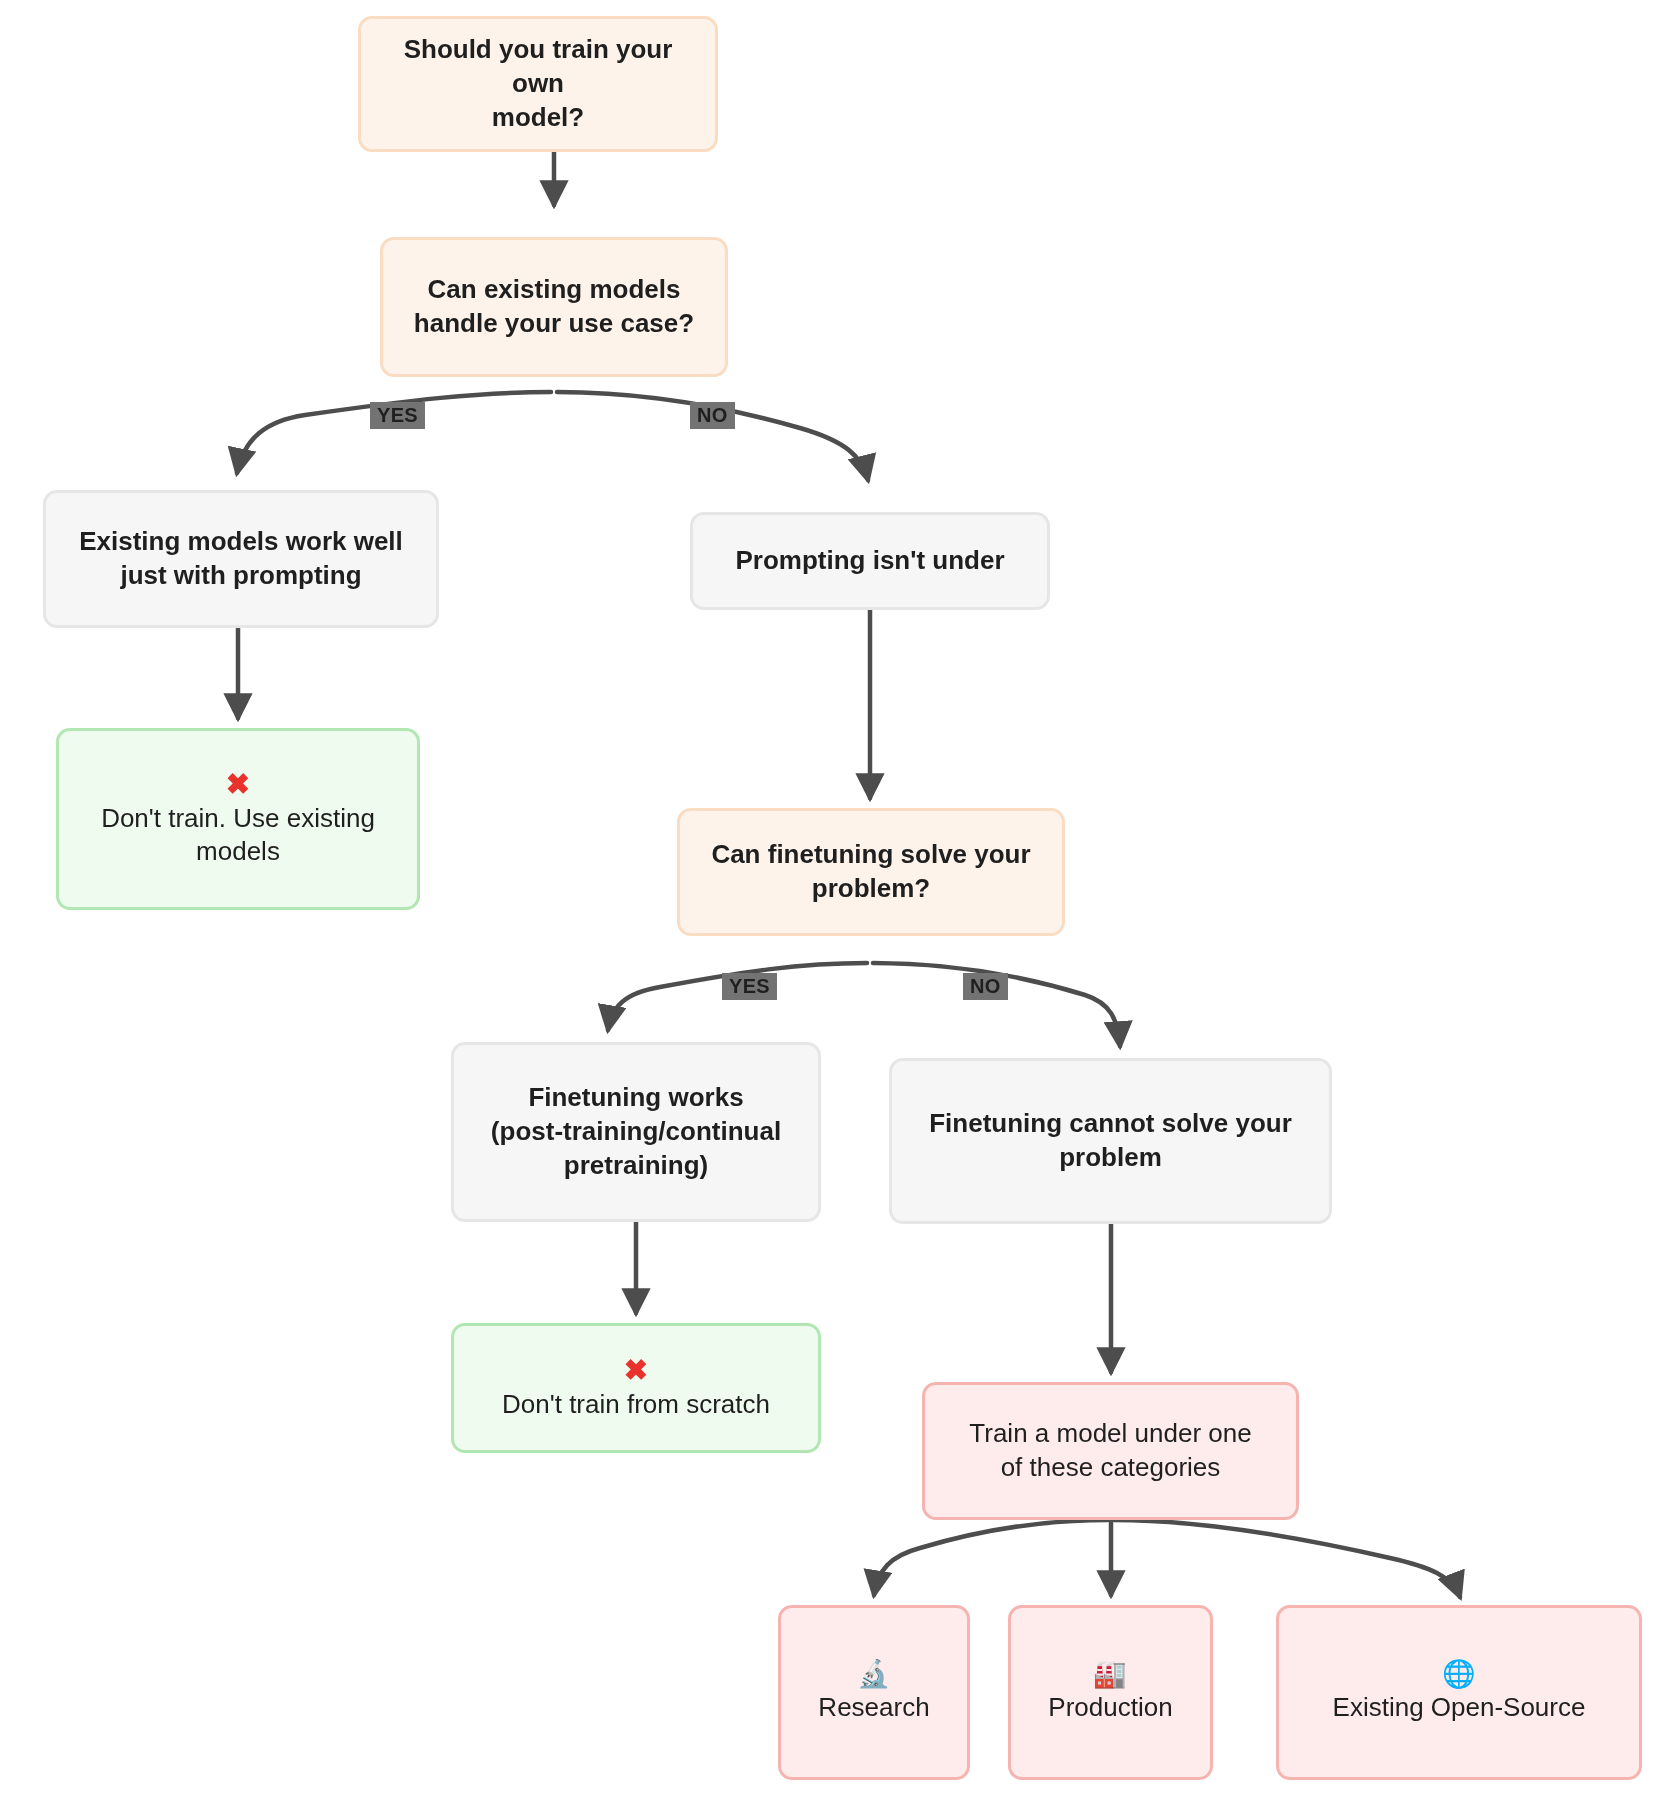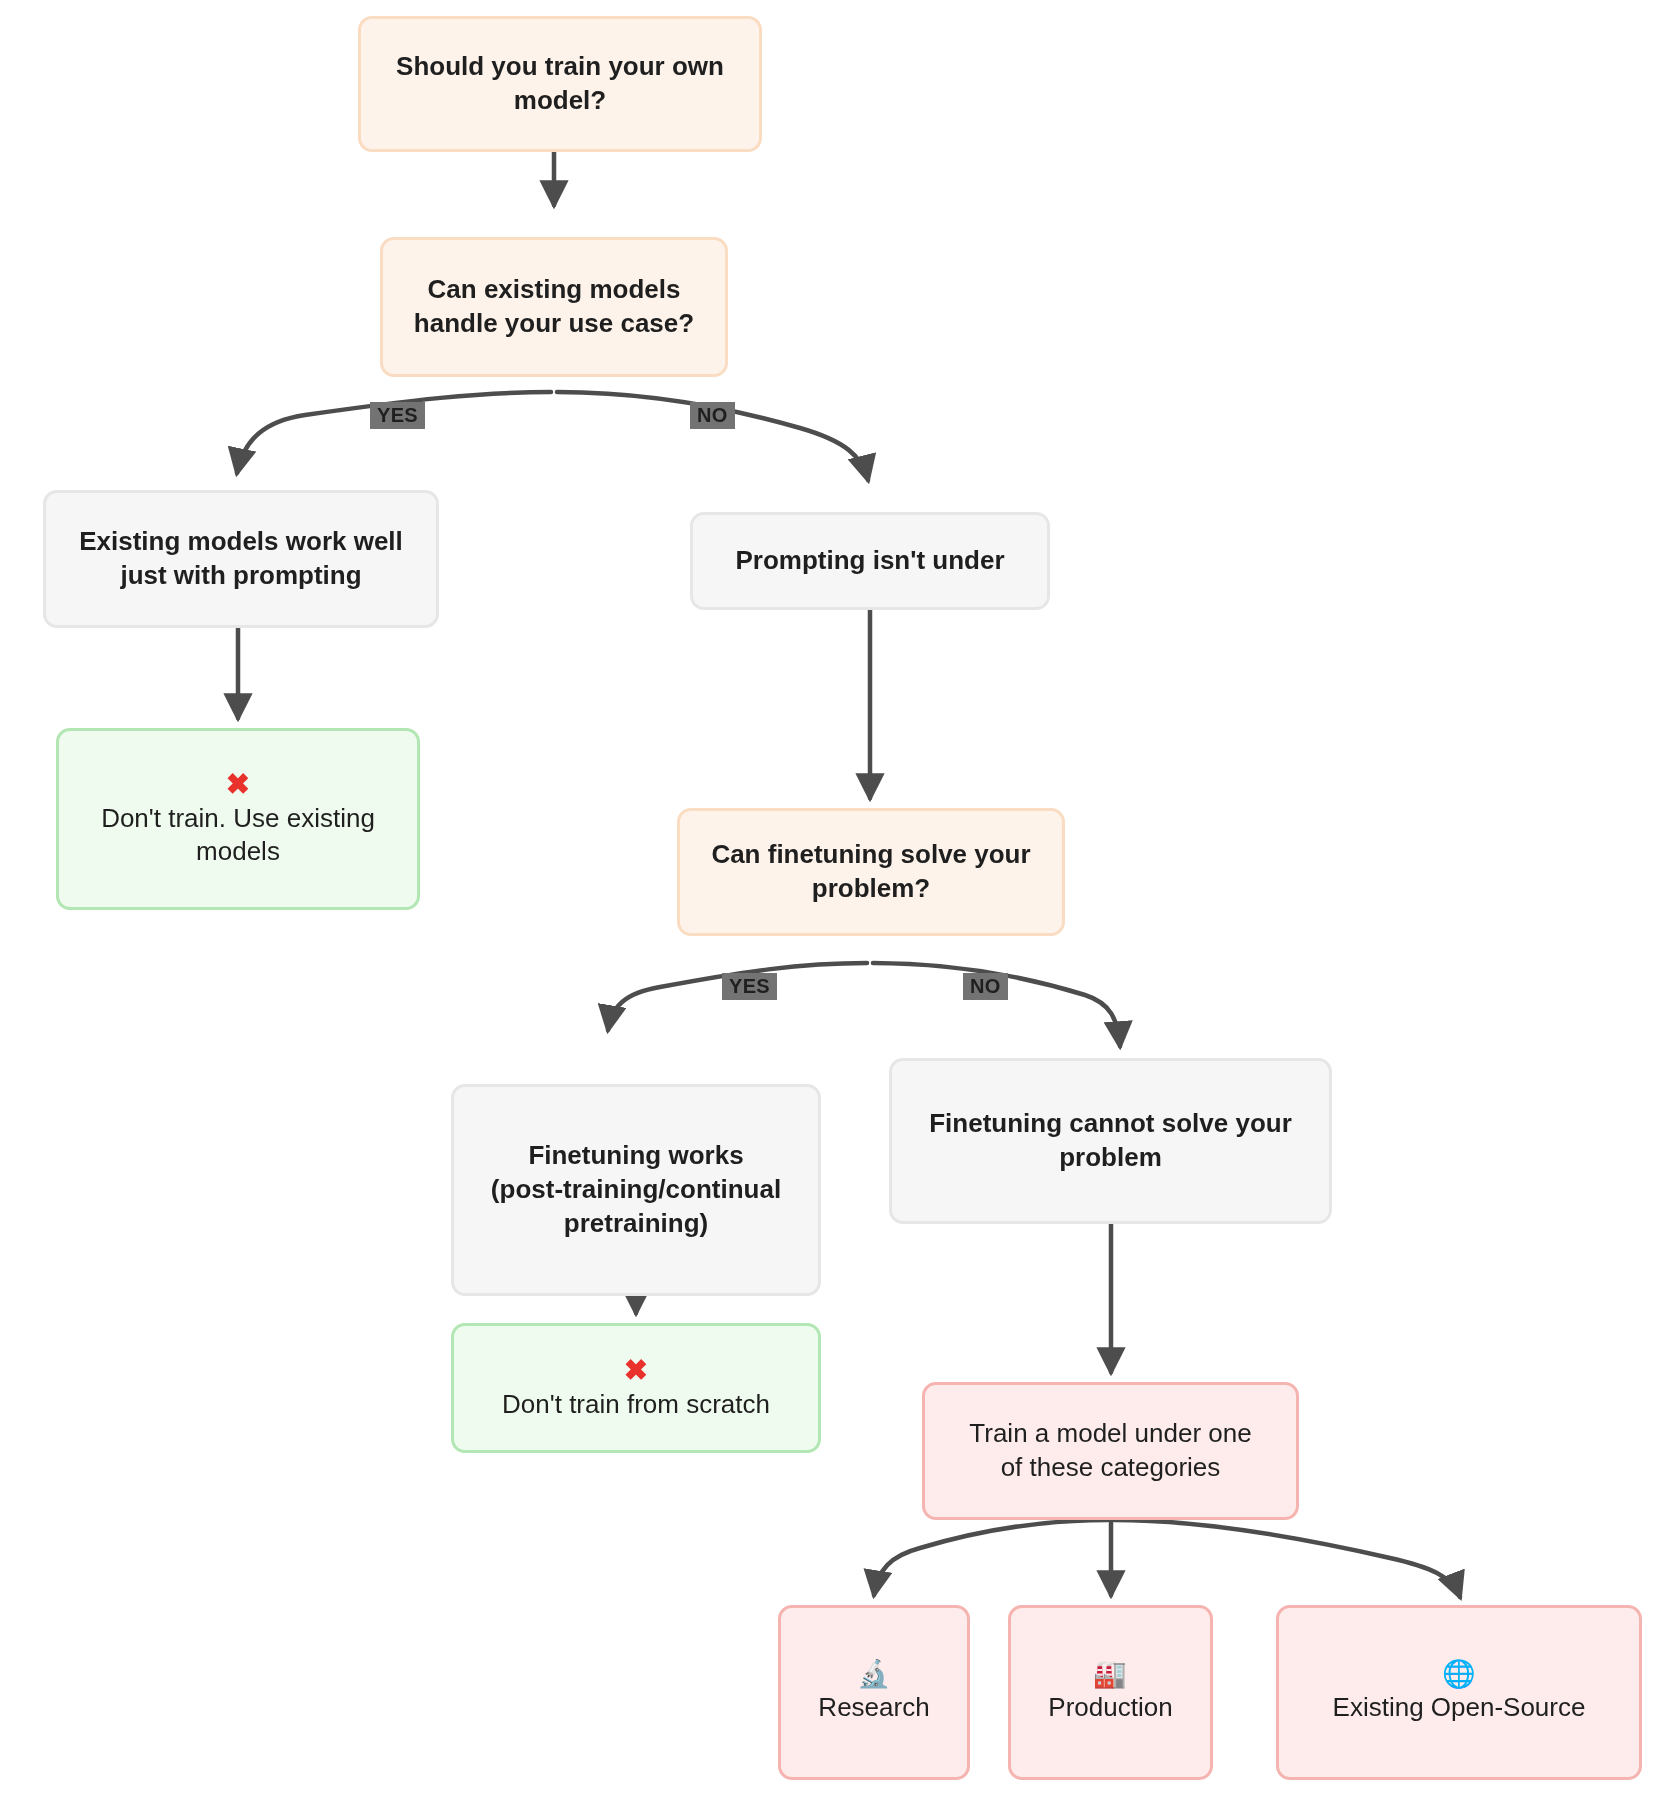--- a/index.html
+++ b/index.html
@@ -126,21 +126,21 @@
       <path d="M 636,1222 L 636,1313"></path>
 
       <path d="M 1111,1203 L 1111,1372"></path>
 
       <path d="M 1108,1520 C 1040,1520 980,1530 920,1548 C 890,1556 878,1570 874,1595"></path>
       <path d="M 1111,1520 L 1111,1595"></path>
       <path d="M 1114,1520 C 1190,1520 1290,1535 1390,1558 C 1430,1567 1452,1576 1460,1597"></path>
     </g>
   </svg>
 
-  <div class="node n-decision" style="left:358px; top:16px; width:404px; height:136px;">
+  <div class="node n-decision" style="left:358px; top:16px; width:360px; height:136px;">
     <span class="label">Should you train your own
 model?</span>
   </div>
 
   <div class="node n-decision" style="left:380px; top:237px; width:348px; height:140px;">
     <span class="label">Can existing models
 handle your use case?</span>
   </div>
 
   <div class="edge-label" style="left:370px; top:402px;">YES</div>
@@ -162,21 +162,21 @@
   </div>
 
   <div class="node n-decision" style="left:677px; top:808px; width:388px; height:128px;justify-content:center;">
     <span class="label">Can finetuning solve your
 problem?</span>
   </div>
 
   <div class="edge-label" style="left:722px; top:973px;">YES</div>
   <div class="edge-label" style="left:963px; top:973px;">NO</div>
 
-  <div class="node n-state" style="left:451px; top:1042px; width:370px; height:212px;margin-top:42px;">
+  <div class="node n-state" style="left:451px; top:1042px; width:370px; height:180px;">
     <span class="label">Finetuning works
 (post-training/continual
 pretraining)</span>
   </div>
 
   <div class="node n-state" style="left:889px; top:1058px; width:443px; height:166px;">
     <span class="label">Finetuning cannot solve your
 problem</span>
   </div>
 

